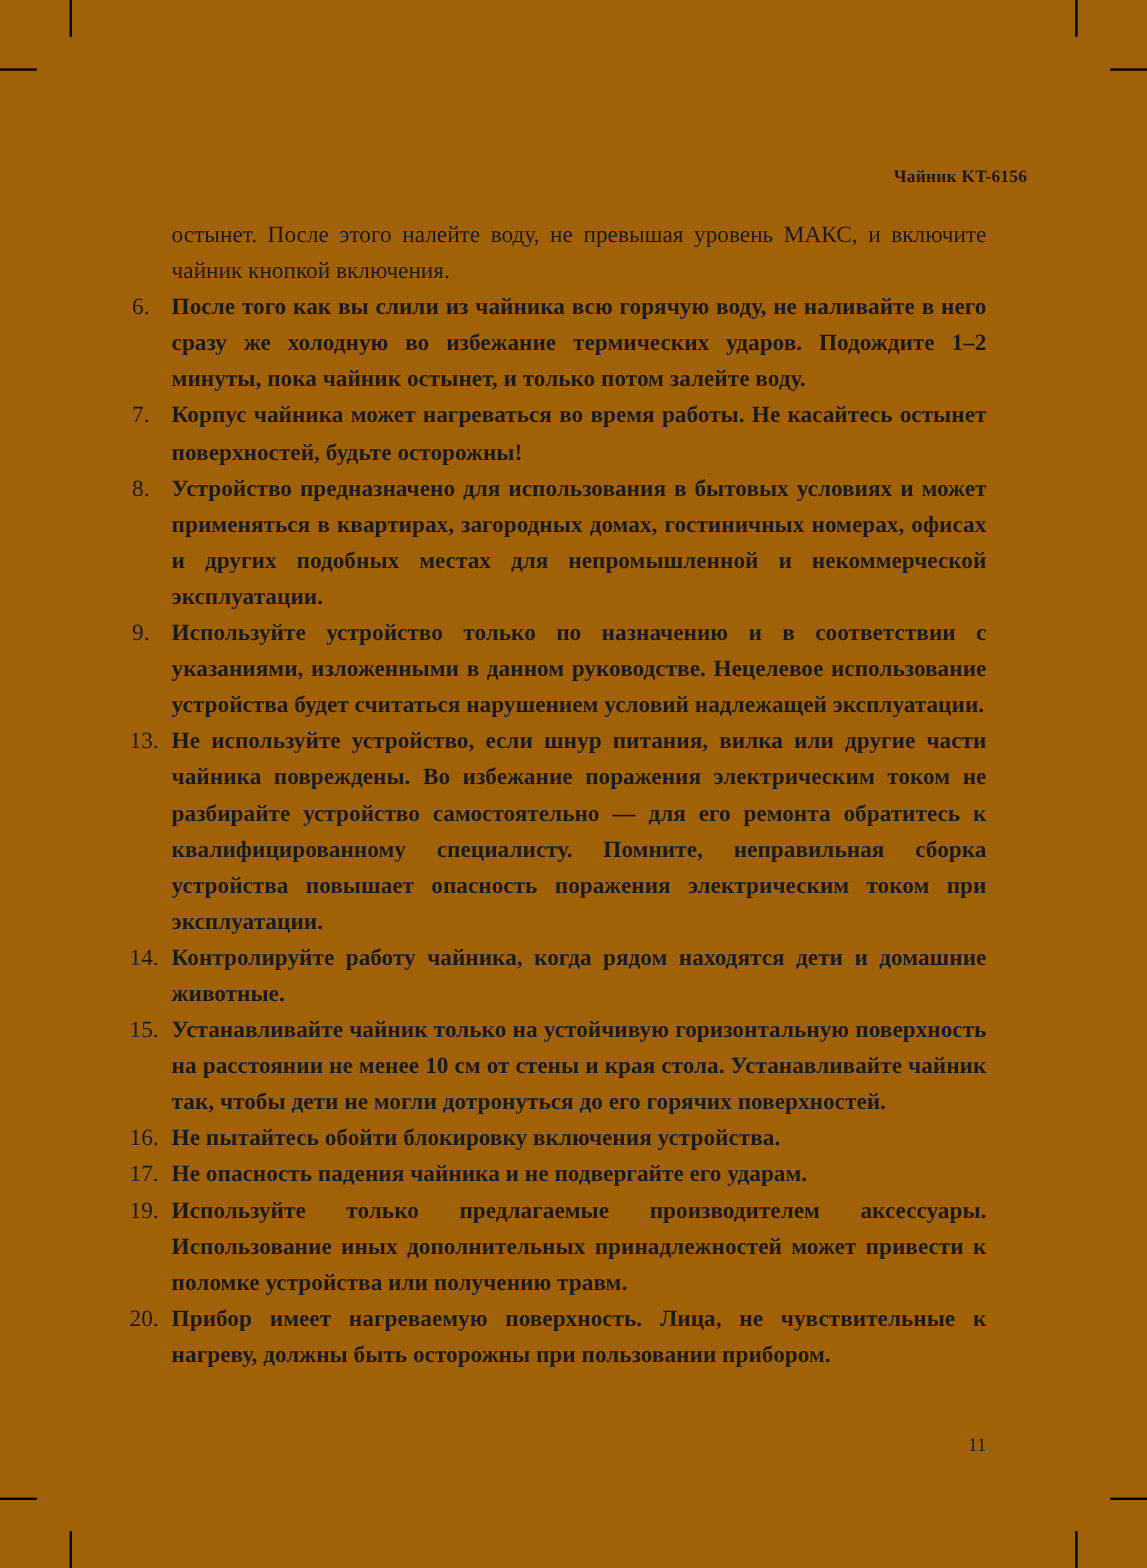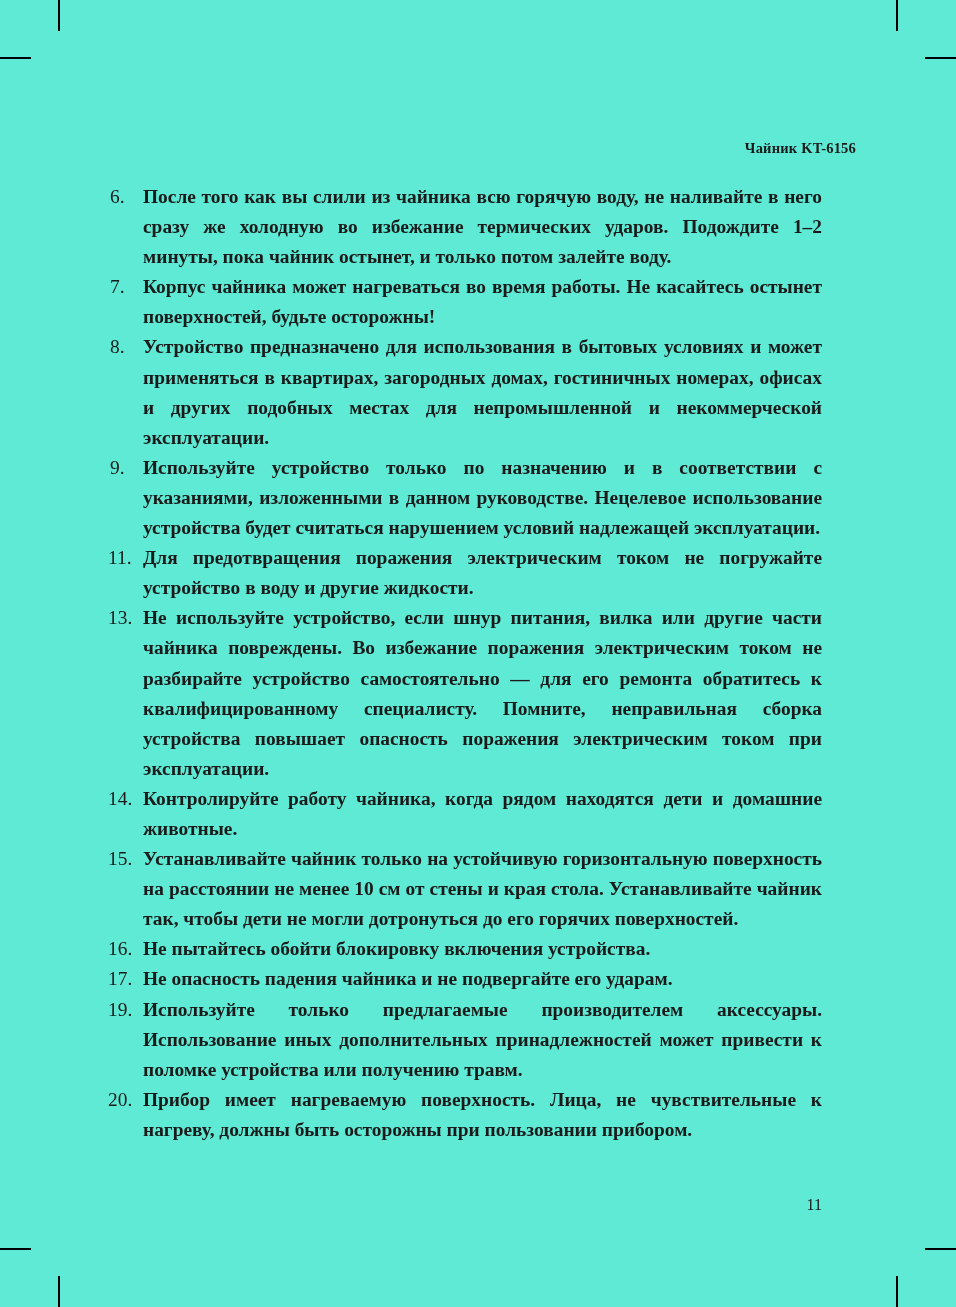--- a/index.html
+++ b/index.html
@@ -4,21 +4,21 @@
 <style>
   html, body {
     margin: 0;
     padding: 0;
     background: #ffffff;
   }
   .page {
     position: relative;
     width: 956px;
     height: 1307px;
-    background: #5eead4;
+    background: #a16207;
     overflow: hidden;
     font-family: "Liberation Serif", "DejaVu Serif", serif;
     color: #1a1a1a;
   }
 
   
   .crop {
     position: absolute;
     background: #000000;
   }
@@ -113,41 +113,38 @@
   <div class="crop crop-h crop-tr-h"></div>
   <div class="crop crop-v crop-bl-v"></div>
   <div class="crop crop-h crop-bl-h"></div>
   <div class="crop crop-v crop-br-v"></div>
   <div class="crop crop-h crop-br-h"></div>
 
   <div class="running-head">Чайник KT-6156</div>
 
   <div class="body-block">
 
+    <p class="continuation">остынет. После этого налейте воду, не превышая уровень МАКС, и включите чайник кнопкой включения.</p>
 
     <ol class="steps">
         <li>
           <span class="num">6.</span>
           <span class="txt">После того как вы слили из чайника всю горячую воду, не наливайте в него сразу же холодную во избежание термических ударов. Подождите 1–2 минуты, пока чайник остынет, и только потом залейте воду.</span>
         </li>
         <li>
           <span class="num">7.</span>
           <span class="txt">Корпус чайника может нагреваться во время работы. Не касайтесь остынет поверхностей, будьте осторожны!</span>
         </li>
         <li>
           <span class="num">8.</span>
           <span class="txt">Устройство предназначено для использования в бытовых условиях и может применяться в квартирах, загородных домах, гостиничных номерах, офисах и других подобных местах для непромышленной и некоммерческой эксплуатации.</span>
         </li>
         <li>
           <span class="num">9.</span>
           <span class="txt">Используйте устройство только по назначению и в соответствии с указаниями, изложенными в данном руководстве. Нецелевое использование устройства будет считаться нарушением условий надлежащей эксплуатации.</span>
-        </li>
-        <li class="wide">
-          <span class="num">11.</span>
-          <span class="txt">Для предотвращения поражения электрическим током не погружайте устройство в воду и другие жидкости.</span>
         </li>
         <li class="wide">
           <span class="num">13.</span>
           <span class="txt">Не используйте устройство, если шнур питания, вилка или другие части чайника повреждены. Во избежание поражения электрическим током не разбирайте устройство самостоятельно — для его ремонта обратитесь к квалифицированному специалисту. Помните, неправильная сборка устройства повышает опасность поражения электрическим током при эксплуатации.</span>
         </li>
         <li class="wide">
           <span class="num">14.</span>
           <span class="txt">Контролируйте работу чайника, когда рядом находятся дети и домашние животные.</span>
         </li>
         <li class="wide">

